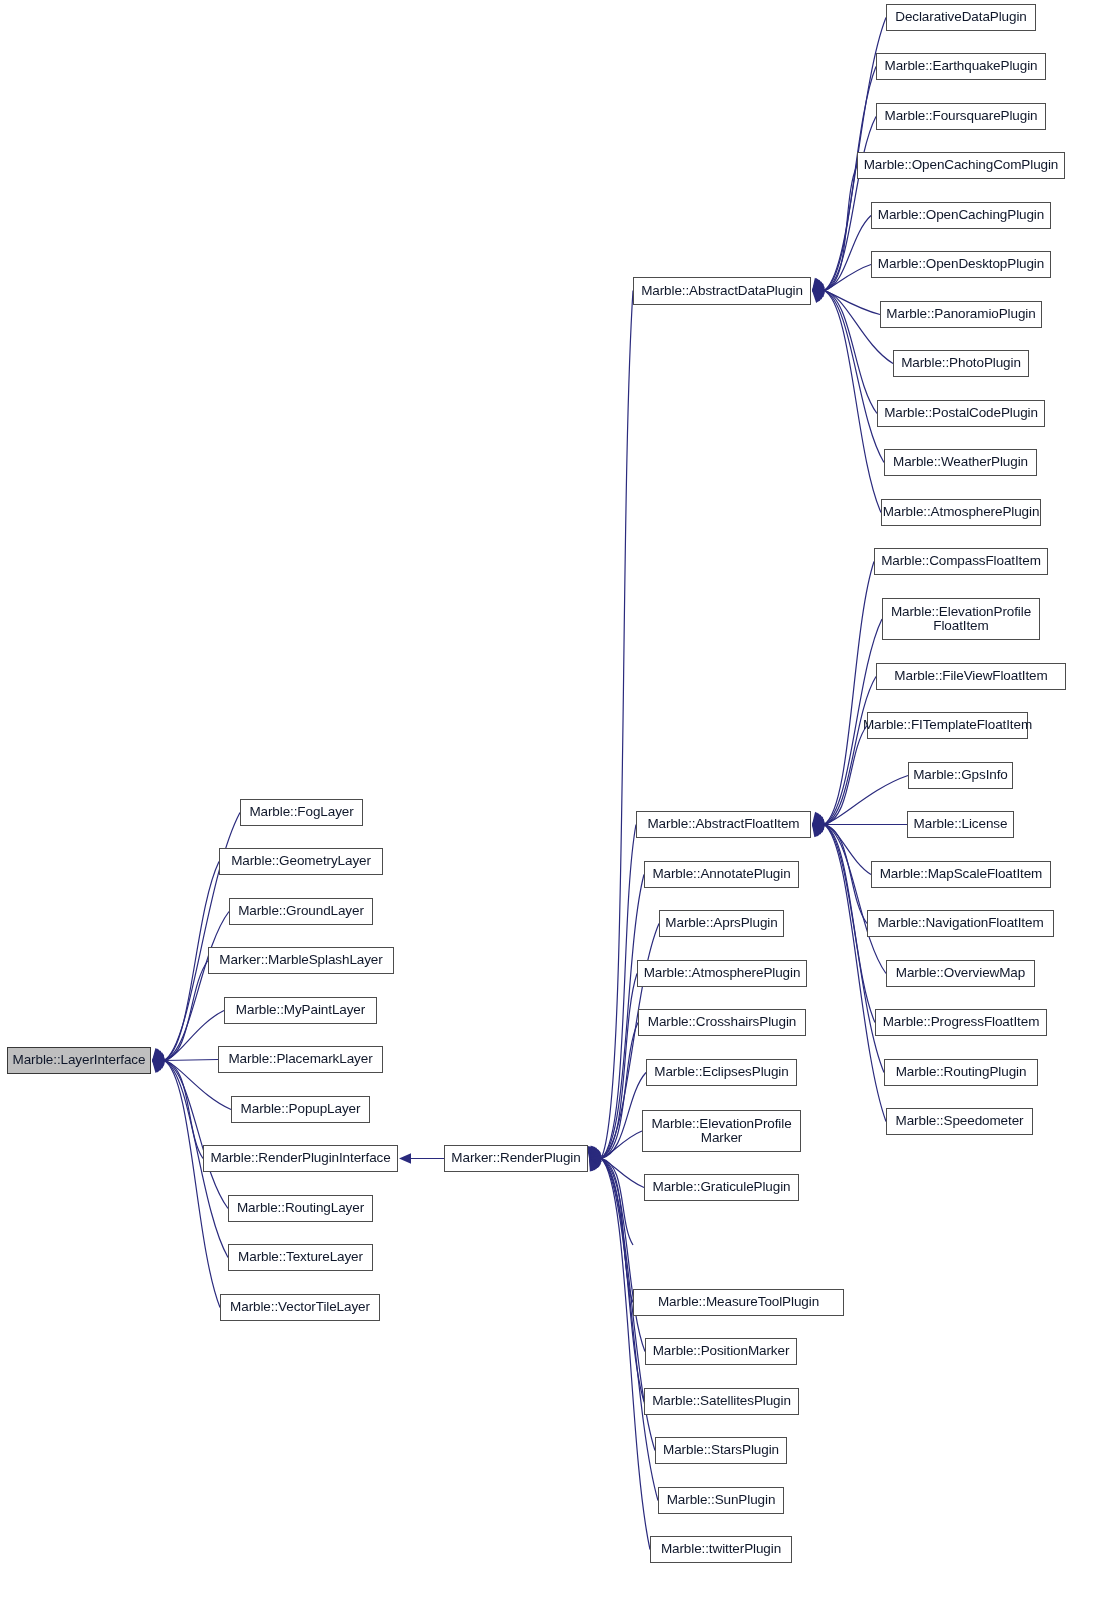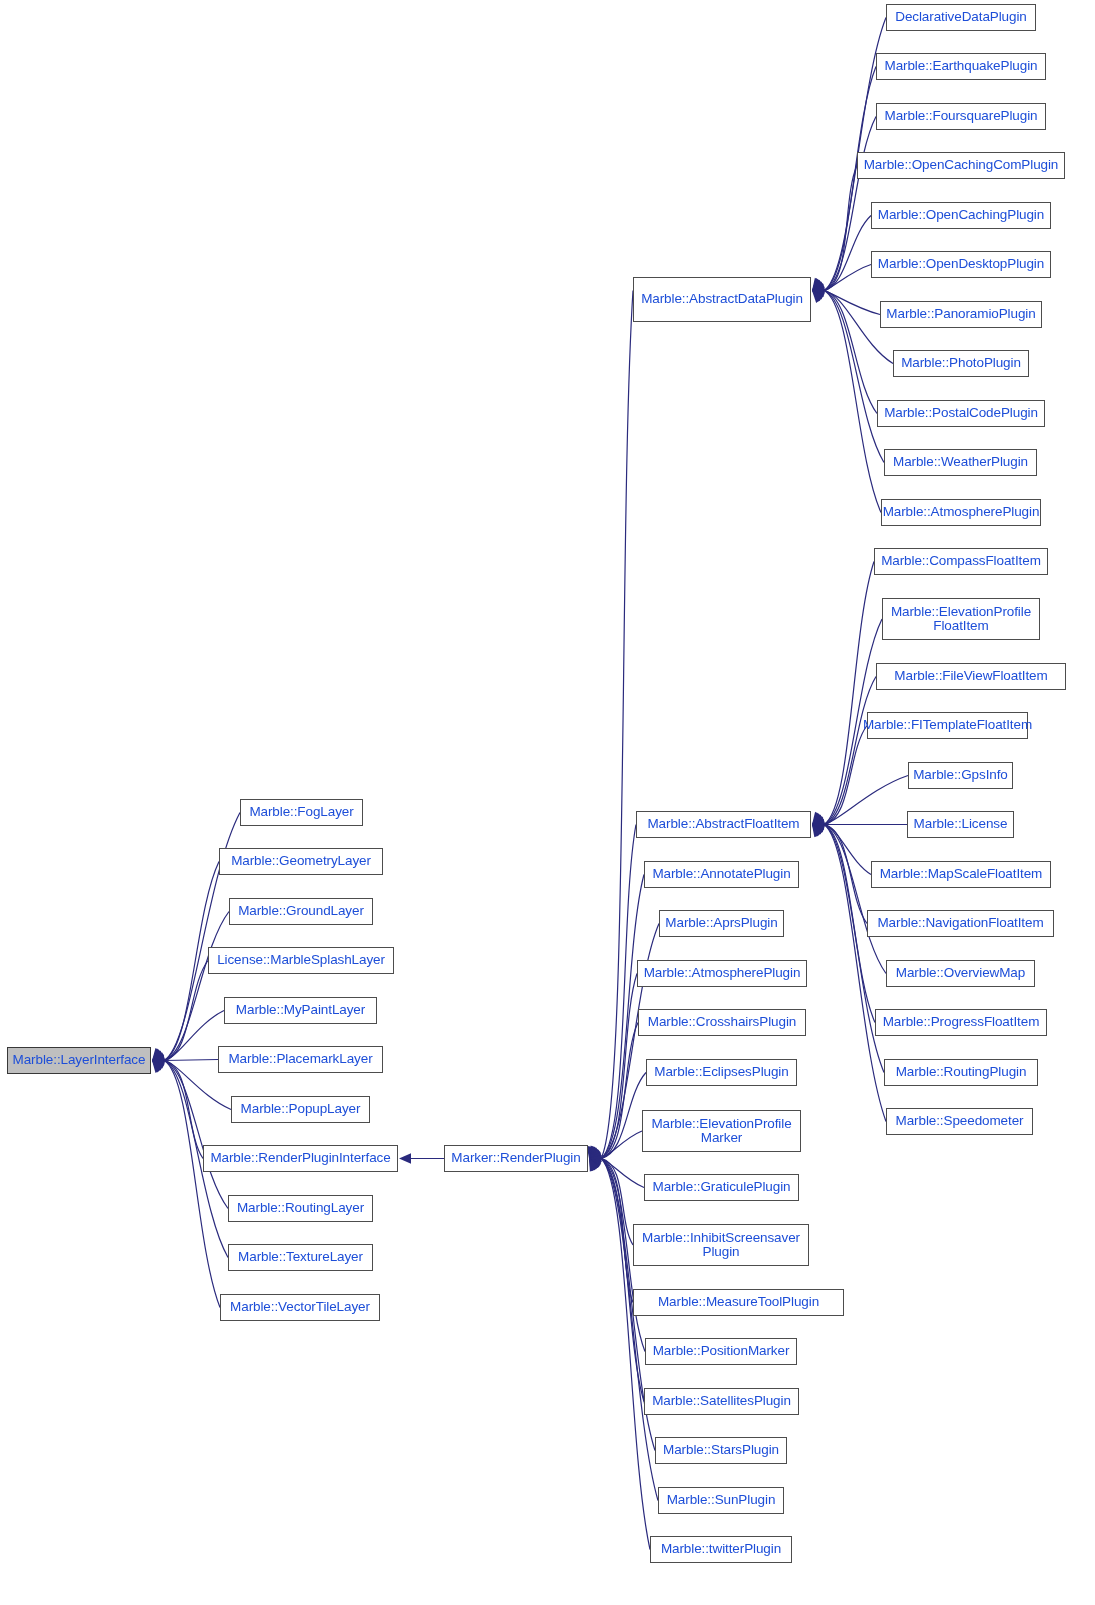--- a/index.html
+++ b/index.html
@@ -22,21 +22,21 @@
     top: 0;
     width: 1095px;
     height: 1605px;
     pointer-events: none;
   }
   .node {
     position: absolute;
     box-sizing: border-box;
     border: 1px solid #4d4d4d;
     background: #ffffff;
-    color: #1d4ed8;
+    color: #0f172a;
     font-size: 13.5px;
     line-height: 14.5px;
     text-align: center;
     display: flex;
     align-items: center;
     justify-content: center;
     white-space: pre-line;
     letter-spacing: -0.1px;
     z-index: 5;
   }
@@ -150,41 +150,39 @@
       <polygon points="812,824.5 824.186245217307,829.2471494081882 816.869381398938,836.6379209418943" fill="#2a2a7d"></polygon>
       <path d="M 824 824.5 C 852 839.38, 857 1008.02, 884 1072.5" fill="none" stroke="#2a2a7d" stroke-width="1.2"></path>
       <polygon points="812,824.5 823.5807772195491,830.5766437275171 815.4852816090057,837.1052692198908" fill="#2a2a7d"></polygon>
       <path d="M 824 824.5 C 852 842.32, 858.1 1044.28, 886 1121.5" fill="none" stroke="#2a2a7d" stroke-width="1.2"></path>
       <polygon points="812,824.5 823.0159433462397,831.5490419343649 814.3895246747395,837.3580780767894" fill="#2a2a7d"></polygon>
     </svg>
 <div class="node root" style="left: 7px; top: 1047px; width: 144px; height: 27px;">Marble::LayerInterface</div>
     <div class="node" style="left: 240px; top: 799px; width: 123px; height: 27px;">Marble::FogLayer</div>
     <div class="node" style="left: 219px; top: 848px; width: 164px; height: 27px;">Marble::GeometryLayer</div>
     <div class="node" style="left: 229px; top: 898px; width: 144px; height: 27px;">Marble::GroundLayer</div>
-    <div class="node" style="left: 208px; top: 947px; width: 186px; height: 27px;">License::MarbleSplashLayer</div>
+    <div class="node" style="left: 208px; top: 947px; width: 186px; height: 27px;">Marker::MarbleSplashLayer</div>
     <div class="node" style="left: 224px; top: 997px; width: 153px; height: 27px;">Marble::MyPaintLayer</div>
     <div class="node" style="left: 218px; top: 1046px; width: 165px; height: 27px;">Marble::PlacemarkLayer</div>
     <div class="node" style="left: 231px; top: 1096px; width: 139px; height: 27px;">Marble::PopupLayer</div>
     <div class="node" style="left: 203px; top: 1145px; width: 195px; height: 27px;">Marble::RenderPluginInterface</div>
     <div class="node" style="left: 228px; top: 1195px; width: 145px; height: 27px;">Marble::RoutingLayer</div>
     <div class="node" style="left: 228px; top: 1244px; width: 145px; height: 27px;">Marble::TextureLayer</div>
     <div class="node" style="left: 220px; top: 1294px; width: 160px; height: 27px;">Marble::VectorTileLayer</div>
     <div class="node" style="left: 444px; top: 1145px; width: 144px; height: 27px;">Marker::RenderPlugin</div>
-    <div class="node" style="left: 633px; top: 277px; width: 178px; height: 45px;">Marble::AbstractDataPlugin</div>
+    <div class="node" style="left: 633px; top: 277px; width: 178px; height: 28px;">Marble::AbstractDataPlugin</div>
     <div class="node" style="left: 636px; top: 811px; width: 175px; height: 27px;">Marble::AbstractFloatItem</div>
     <div class="node" style="left: 644px; top: 861px; width: 155px; height: 27px;">Marble::AnnotatePlugin</div>
     <div class="node" style="left: 659px; top: 910px; width: 125px; height: 27px;">Marble::AprsPlugin</div>
     <div class="node" style="left: 637px; top: 960px; width: 170px; height: 27px;">Marble::AtmospherePlugin</div>
     <div class="node" style="left: 638px; top: 1009px; width: 168px; height: 27px;">Marble::CrosshairsPlugin</div>
     <div class="node" style="left: 646px; top: 1059px; width: 151px; height: 27px;">Marble::EclipsesPlugin</div>
     <div class="node" style="left: 642px; top: 1110px; width: 159px; height: 42px;">Marble::ElevationProfile
 Marker</div>
     <div class="node" style="left: 644px; top: 1174px; width: 155px; height: 27px;">Marble::GraticulePlugin</div>
-    <div class="node" style="left: 633px; top: 1224px; width: 176px; height: 42px;">Marble::InhibitScreensaver
-Plugin</div>
     <div class="node" style="left: 633px; top: 1289px; width: 211px; height: 27px;">Marble::MeasureToolPlugin</div>
     <div class="node" style="left: 645px; top: 1338px; width: 152px; height: 27px;">Marble::PositionMarker</div>
     <div class="node" style="left: 644px; top: 1388px; width: 155px; height: 27px;">Marble::SatellitesPlugin</div>
     <div class="node" style="left: 655px; top: 1437px; width: 132px; height: 27px;">Marble::StarsPlugin</div>
     <div class="node" style="left: 658px; top: 1487px; width: 126px; height: 27px;">Marble::SunPlugin</div>
     <div class="node" style="left: 650px; top: 1536px; width: 142px; height: 27px;">Marble::twitterPlugin</div>
     <div class="node" style="left: 886px; top: 4px; width: 150px; height: 27px;">DeclarativeDataPlugin</div>
     <div class="node" style="left: 876px; top: 53px; width: 170px; height: 27px;">Marble::EarthquakePlugin</div>
     <div class="node" style="left: 876px; top: 103px; width: 170px; height: 27px;">Marble::FoursquarePlugin</div>
     <div class="node" style="left: 857px; top: 152px; width: 208px; height: 27px;">Marble::OpenCachingComPlugin</div>

